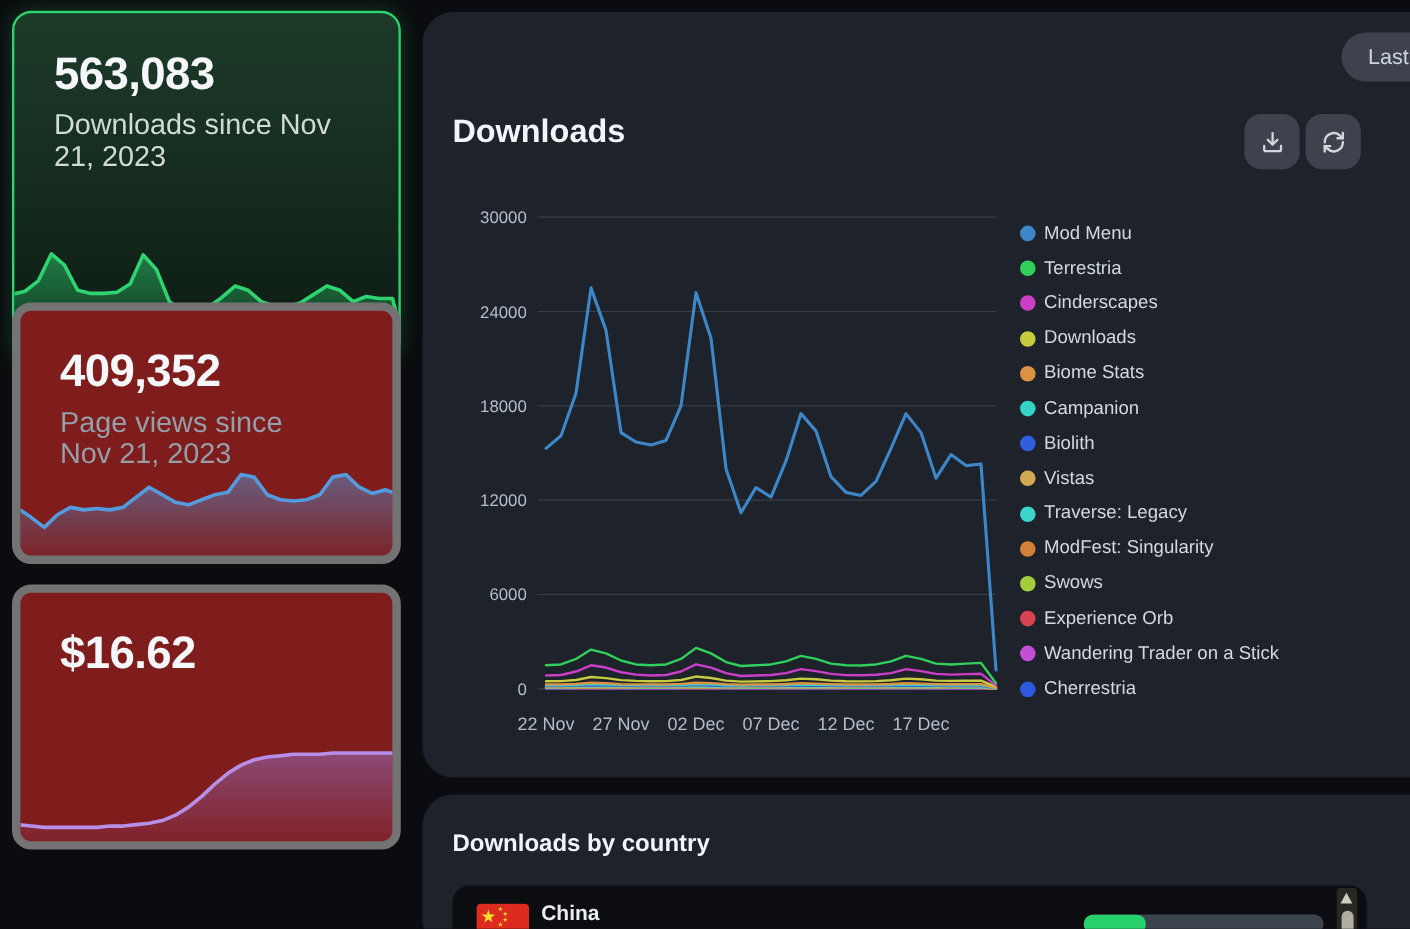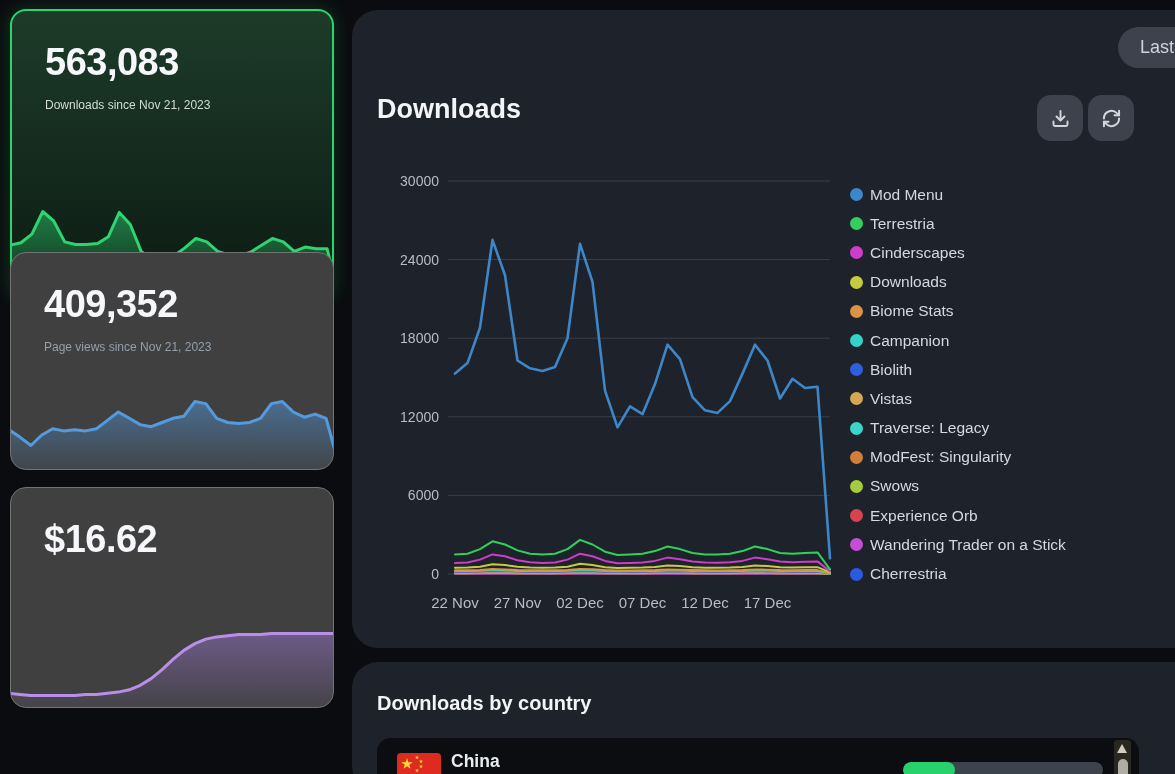--- a/index.html
+++ b/index.html
@@ -2,29 +2,29 @@
 <html><head>
 <meta charset="utf-8">
 <style>
   * { margin:0; padding:0; box-sizing:border-box; }
   html,body { width:1175px; height:774px; overflow:hidden; background:#0b0c0f;
               font-family:"Liberation Sans", sans-serif; }
   .page { position:relative; width:1175px; height:774px; background:#0b0c0f; }
 
   
   .stat-card { position:absolute; left:10px; width:324px; border-radius:16px;
-               background:#404040; border:1px solid #737373; overflow:hidden; cursor:pointer; }
+               background:#7f1d1d; border:7px solid #737373; overflow:hidden; cursor:pointer; }
   .stat-card.selected { border:2px solid #2ad46f;
                background:linear-gradient(180deg,#1d3b29 0%,#152c1f 48%,#0d1a12 100%);
                box-shadow:0 0 18px rgba(42,212,111,.22); }
   #card0 { top:9px;   height:292px; }
   #card1 { top:252px; height:218px; }
   #card2 { top:487px; height:221px; }
   .stat-value { padding:30px 30px 0 33px; font-size:38px; font-weight:800; color:#f5f7fa; letter-spacing:-.5px; }
-  .stat-label { padding:8px 48px 0 33px; font-size:12px; line-height:26px; color:#959faa; }
+  .stat-label { padding:8px 48px 0 33px; font-size:24px; line-height:26px; color:#959faa; }
   .stat-card.selected .stat-label { color:#d2dcd5; }
   .spark { position:absolute; left:0; bottom:0; width:324px; display:block; }
 
   
   .panel { position:absolute; left:352px; width:952px; background:#1e222b; border-radius:26px; }
   #downloads-panel { top:10px; height:638px; }
   #country-panel   { top:662px; height:130px; }
 
   .pill { position:absolute; top:17px; right:31px; height:41px; padding:0 18px 0 22px;
           display:flex; align-items:center; gap:12px; background:#3d424d; border:none;

